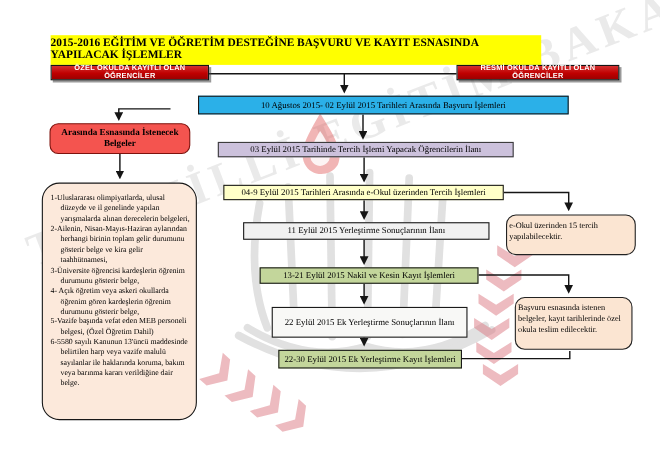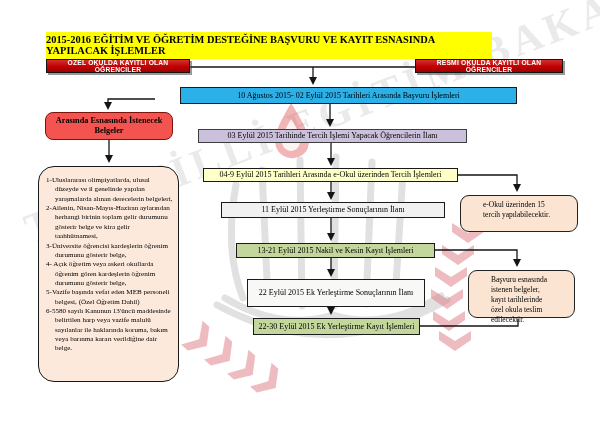--- a/index.html
+++ b/index.html
@@ -55,21 +55,21 @@
     font:bold 8.3px/1.25 "Liberation Serif", serif; color:#000;
   }
   .docbox {
     position:absolute; z-index:2; left:38px; top:166px; width:141px; height:216px;
     box-sizing:border-box; padding:9px 5px 5px 7px;
     background:#FCE9DB; border:1.5px solid #181818; border-radius:16px;
     font:7.1px/1.32 "Liberation Serif", serif; color:#000;
   }
   .doc-item { padding-left:9px; text-indent:-9px; margin:0; }
   .note {
-    position:absolute; z-index:2; box-sizing:border-box; padding:4px 22px;
+    position:absolute; z-index:2; box-sizing:border-box; padding:4px 2px;
     background:#FBE5D2; border:1.3px solid #222; border-radius:9px;
     font:7.5px/1.32 "Liberation Serif", serif; color:#000;
   }
   .note-1 { left:460px; top:195px; width:118px; height:37px; }
   .note-2 { left:468px; top:270px; width:107px; height:48px; }
 </style>
 </head>
 <body>
 
 <div class="page">

